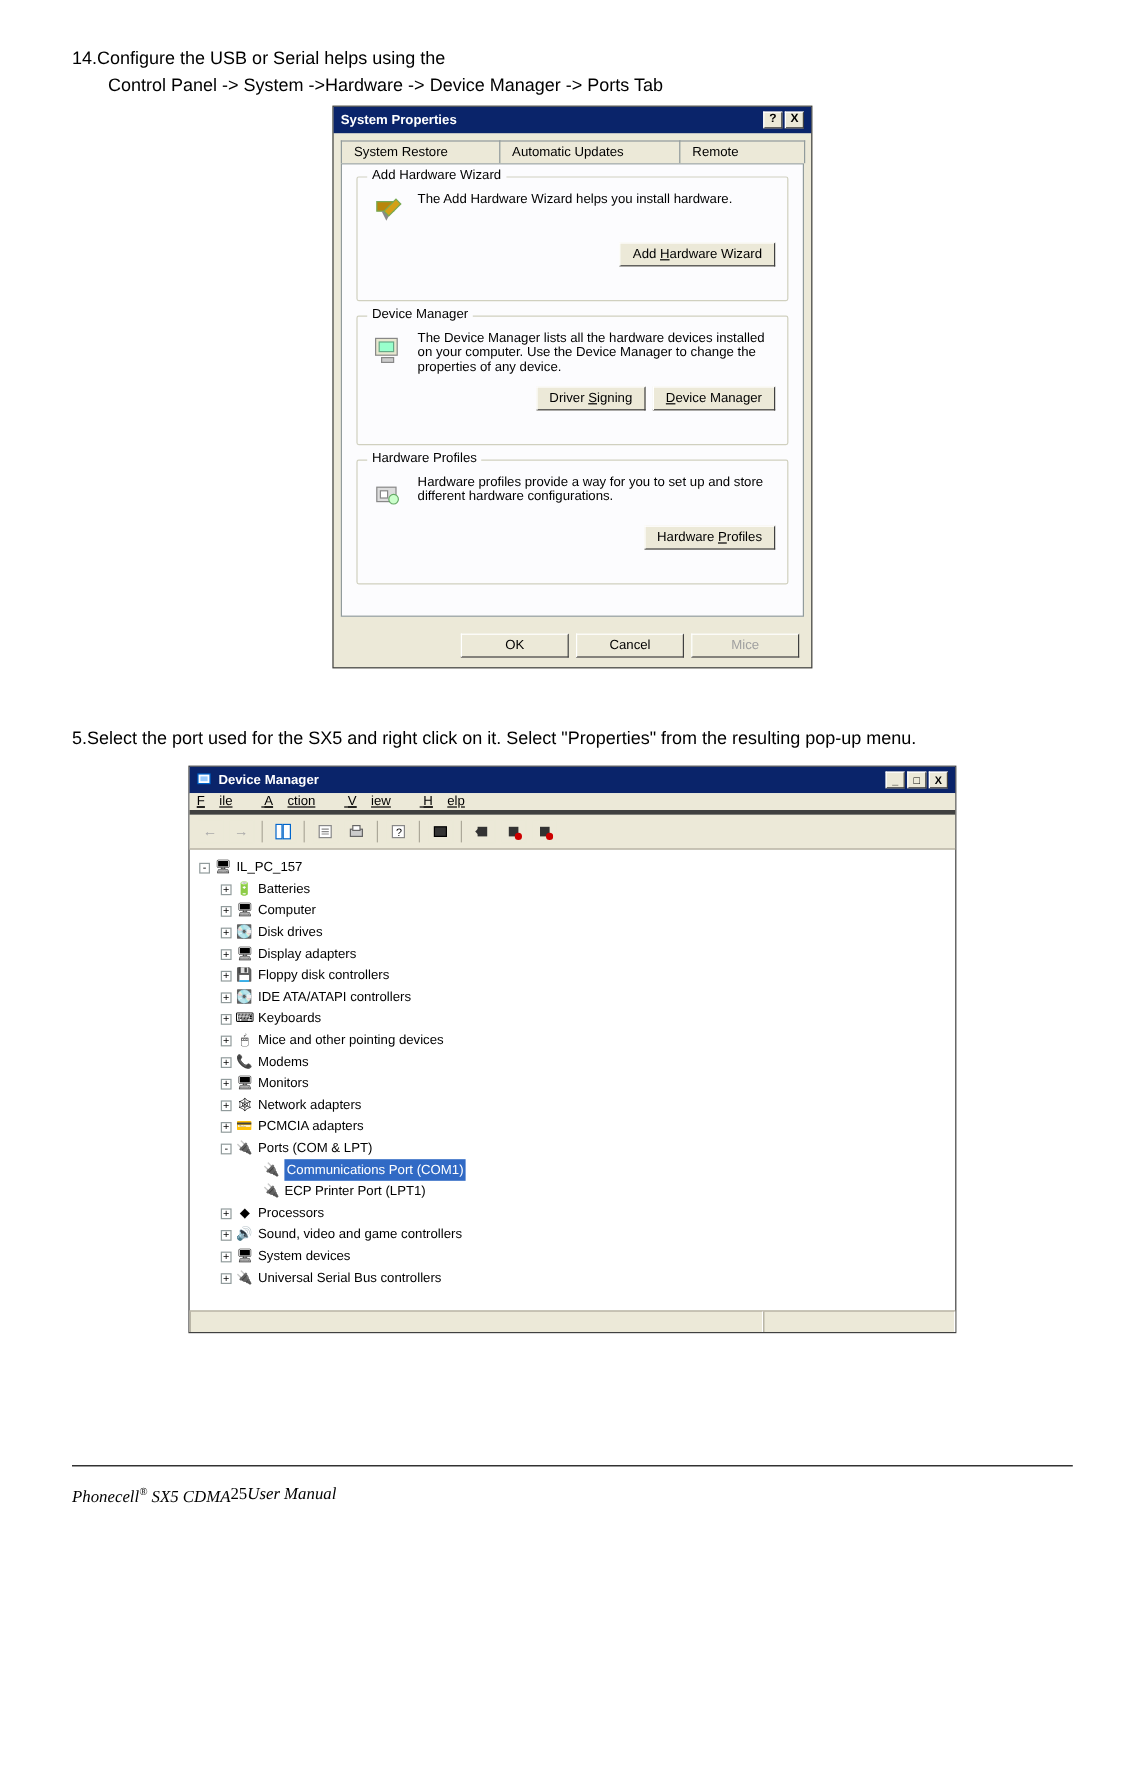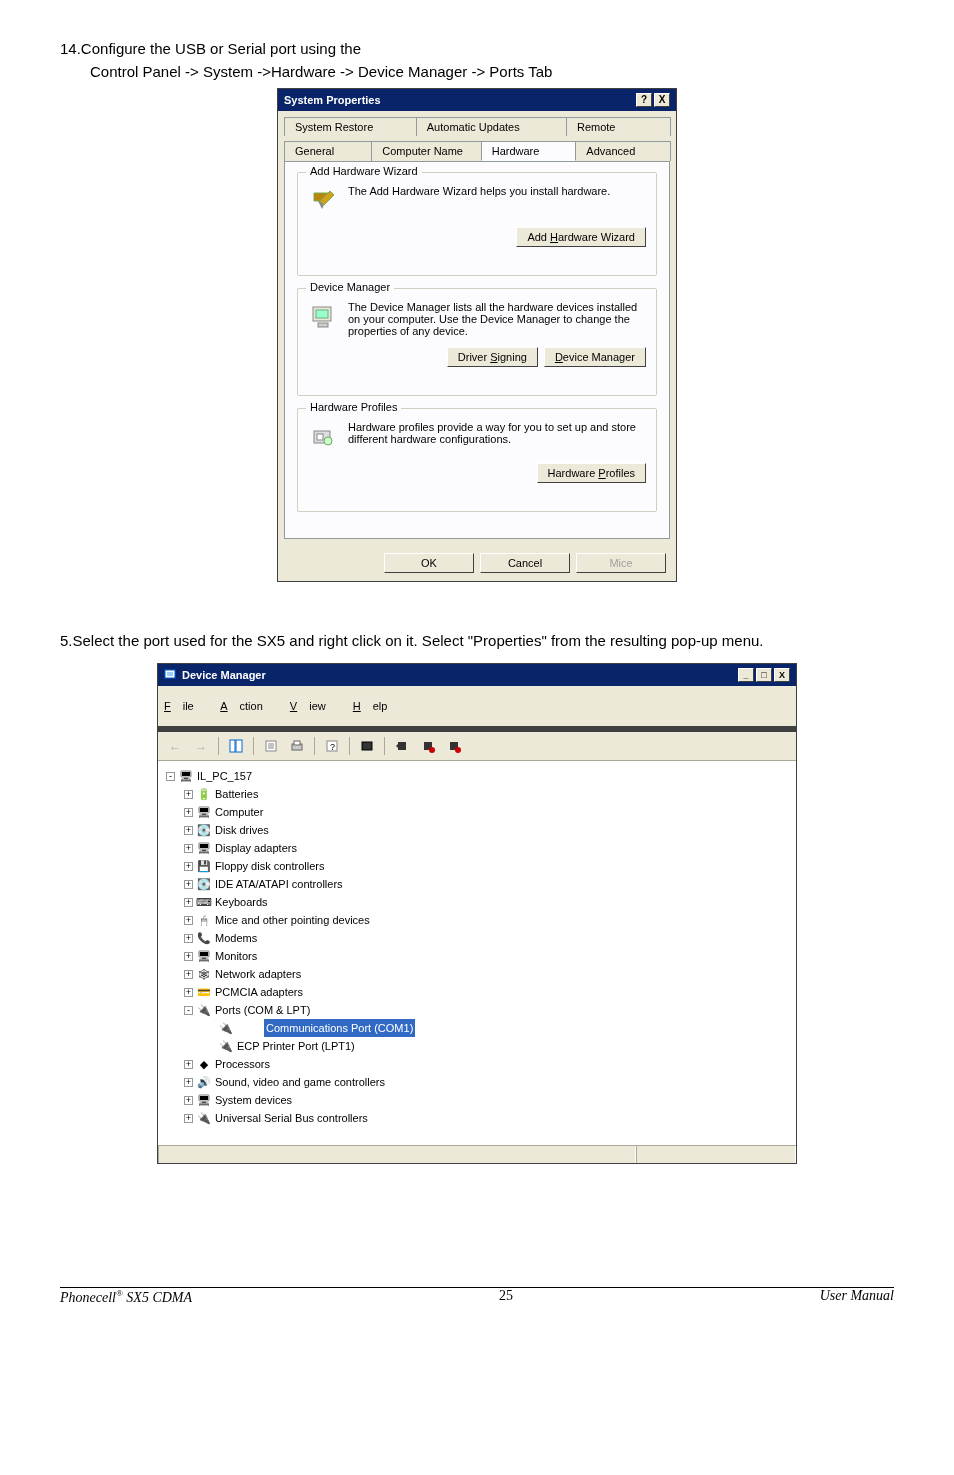--- a/index.html
+++ b/index.html
@@ -28,68 +28,62 @@
   .win-btn.small { min-width:90px; }
   .win-btn.disabled { color:#a0a0a0; }
   .dlg-bottom { display:flex; justify-content:flex-end; gap:6px; padding:8px 10px; }
   .hotkey { text-decoration: underline; }
 
   
   .dm { width: 640px; margin: 8px auto 50px; border:1px solid #404040; background:#fff; font-size:11px; }
   .dm-title { background: linear-gradient(#0a246a,#0a246a); color:#fff; padding:4px 6px; font-weight:bold; display:flex; justify-content:space-between; align-items:center; }
   .dm-title-right { display:flex; gap:2px; }
   .dm-win-btn { width:16px; height:14px; background:#ece9d8; border:1px solid #fff; border-right-color:#404040; border-bottom-color:#404040; font-size:9px; text-align:center; line-height:12px; color:#000; font-weight:bold; }
-  .dm-menu { background:#ece9d8; padding:14px 6px; border-bottom:6px solid #404040; }
+  .dm-menu { background:#ece9d8; padding:1px 6px; border-bottom:4px solid #404040;text-decoration:underline; }
   .dm-menu span { margin-right:12px; }
   .dm-tool { background:#ece9d8; padding:4px 6px; border-bottom:1px solid #aca899; display:flex; gap:4px; align-items:center; }
   .tb { width:22px; height:20px; border:1px solid #ece9d8; display:flex; align-items:center; justify-content:center; font-size:12px; }
   .tb.sep { width:1px; background:#aca899; margin:0 2px; border:none; height:18px; }
   .tree { padding:6px 8px 18px; line-height:18px; }
   .node { display:flex; align-items:center; gap:4px; }
   .node .pm { width:9px; height:9px; border:1px solid #919b9c; font-size:9px; line-height:7px; text-align:center; color:#000; }
   .node .lbl { white-space:nowrap; }
   .indent1 { margin-left:18px; }
   .indent2 { margin-left:40px; }
-  .sel { background:#316ac5; color:#fff; padding:0 2px;margin-left:27px; }
+  .sel { background:#316ac5; color:#fff; padding:0 2px; }
   .ni { width:14px; height:14px; display:inline-flex; align-items:center; justify-content:center; font-size:11px; }
   .status { height:18px; border-top:1px solid #aca899; background:#ece9d8; display:flex; }
   .status > div { border-right:1px solid #fff; border-left:1px solid #aca899; flex:1; }
   .status > div:first-child { flex:3; }
 
-  .footer { border-top:1px solid #000; margin:53px 60px 0; padding-top:0; display:flex; justify-content:space-between; font-style:italic; font-size:14px; font-family: "Times New Roman", serif; }
+  .footer { border-top:1px solid #000; margin:40px 60px 0; padding-top:16px; display:flex; font-style:italic; font-size:14px; font-family: "Times New Roman", serif; }
   .footer .pn { font-style:normal; }
 </style>
 </head>
 <body>
 
 <div class="page">
 
   <div class="step-text">
-    <span>14.</span><span>Configure the USB or Serial port using the</span>
+    <span>14.</span><span>Configure the USB or Serial helps using the</span>
   </div>
   <div class="step-text step-indent">Control Panel -&gt; System -&gt;Hardware -&gt; Device Manager  -&gt; Ports Tab</div>
 
   <div class="dialog">
     <div class="dialog-title">
       <span>System Properties</span>
       <div class="dialog-title-buttons">
         <div class="title-btn">?</div>
         <div class="title-btn">X</div>
       </div>
     </div>
     <div class="tabstrip">
       <div class="tab" style="flex:1.2">System Restore</div>
       <div class="tab" style="flex:1.4">Automatic Updates</div>
       <div class="tab" style="flex:0.9">Remote</div>
-    </div>
-    <div class="tabstrip tabrow2">
-      <div class="tab" style="flex:0.9">General</div>
-      <div class="tab" style="flex:1.2">Computer Name</div>
-      <div class="tab active" style="flex:1"><span class="hardware">Hardware</span></div>
-      <div class="tab" style="flex:1">Advanced</div>
     </div>
 
     <div class="panel-body">
       <div class="group">
         <div class="group-title">Add Hardware Wizard</div>
         <div class="group-row">
           <div class="ico">
             <svg width="28" height="28" viewBox="0 0 28 28">
                 <path d="M4 6h14v8H4z" fill="#b8860b" stroke="#7a5"></path>
                 <path d="M8 14l4 8 4-8z" fill="#888"></path>

